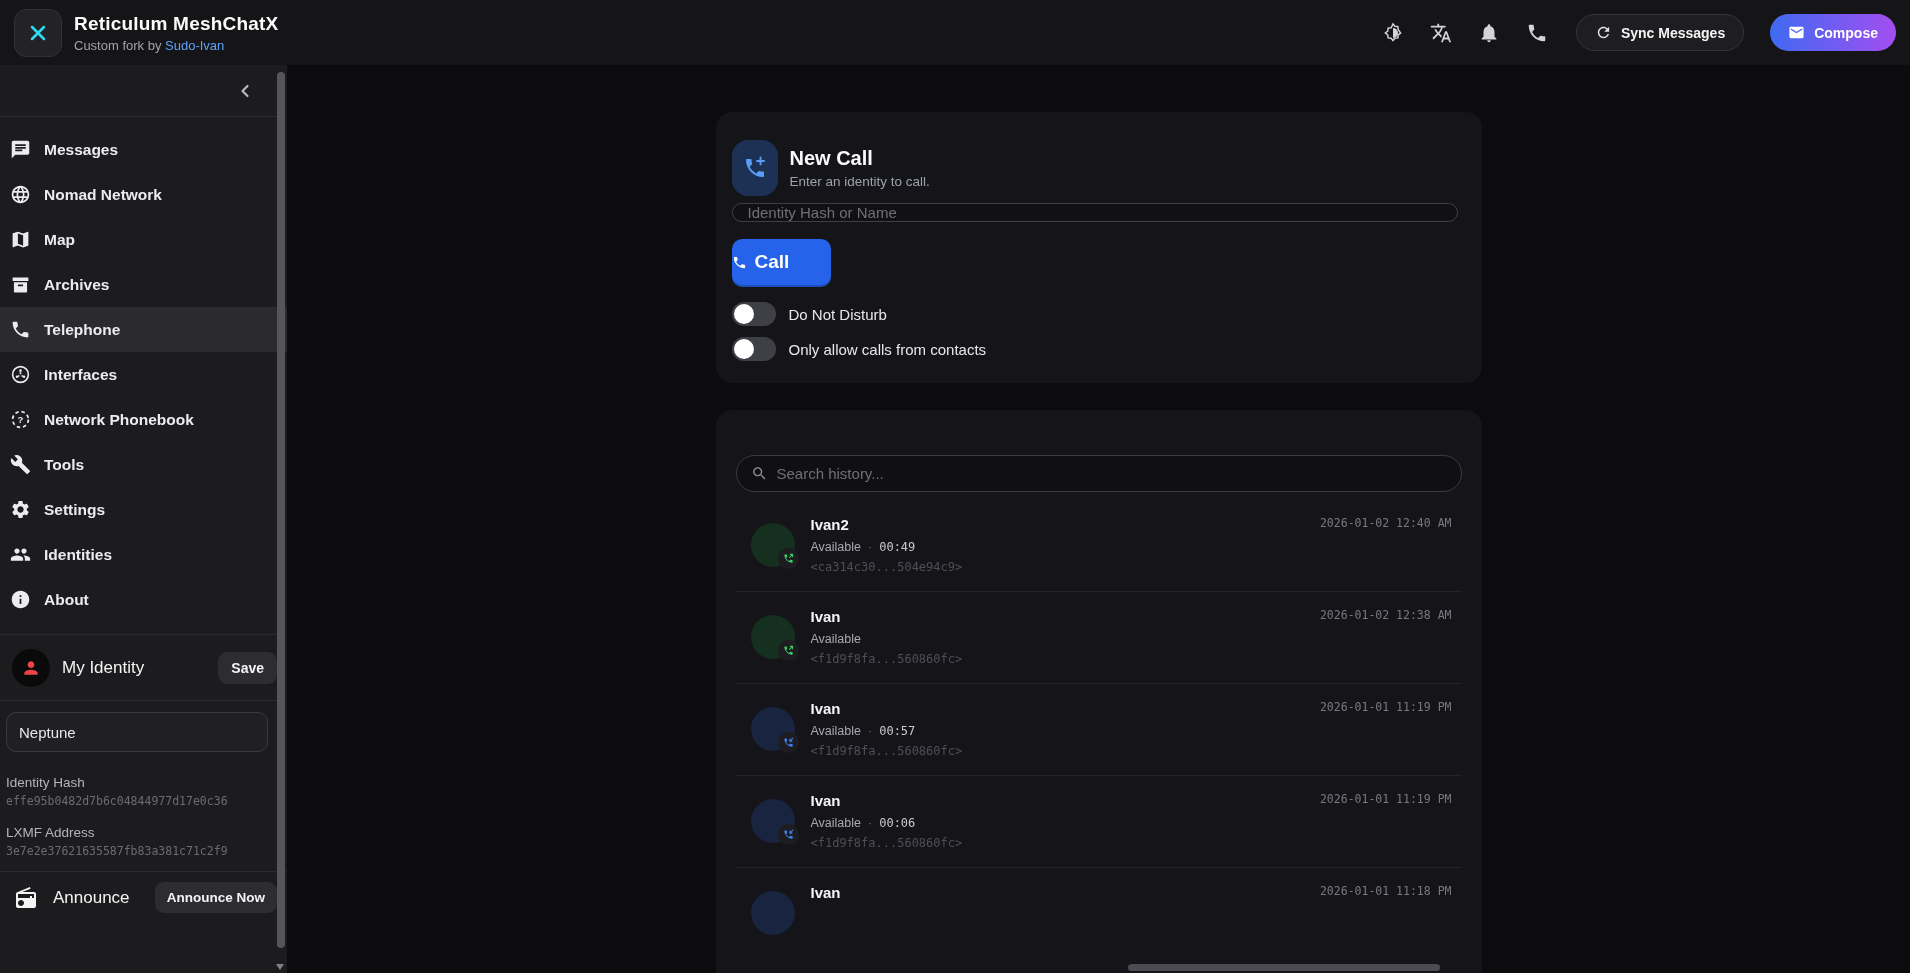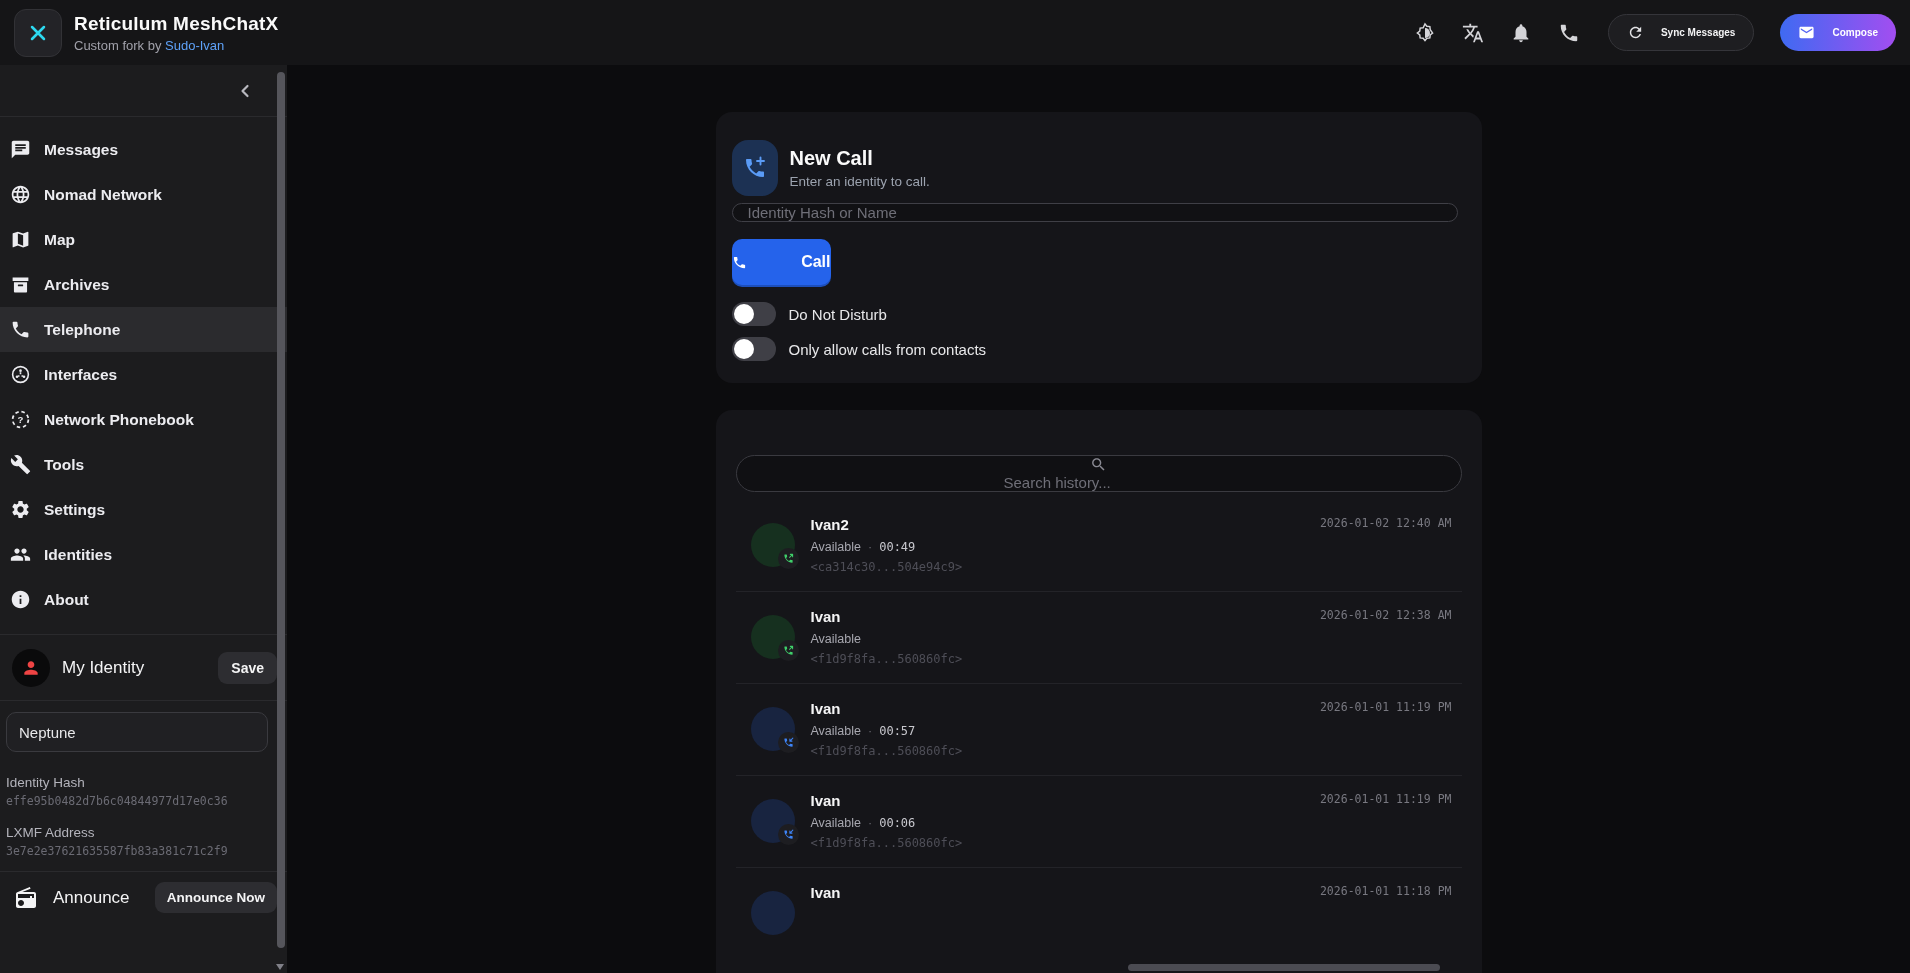--- a/index.html
+++ b/index.html
@@ -11,22 +11,22 @@
   .topbar { position:absolute; left:0; top:0; width:1910px; height:65px; background:#151517;
     display:flex; align-items:center; padding:0 14px; z-index:5; }
   .logo-box { width:48px; height:48px; border-radius:12px; background:#232327; border:1px solid #323236;
     display:flex; align-items:center; justify-content:center; }
   .title-block { margin-left:12px; }
   .app-title { font-size:19px; font-weight:bold; color:#fafafa; letter-spacing:.2px; }
   .app-sub { font-size:13px; color:#a1a1aa; margin-top:3px; }
   .app-sub a { color:#5ea1f7; text-decoration:none; }
   .tb-right { margin-left:auto; display:flex; align-items:center; gap:26px; }
   .tb-icon { width:22px; height:22px; color:#d4d4d8; cursor:pointer; }
-  .pill-btn { height:37px; border-radius:19px; display:flex; align-items:center; gap:17px;
-    padding:0 18px; font-size:10px; font-weight:bold; cursor:pointer; }
+  .pill-btn { height:37px; border-radius:19px; display:flex; align-items:center; gap:9px;
+    padding:0 18px; font-size:14px; font-weight:bold; cursor:pointer; }
   .sync-btn { background:#1e1e21; border:1px solid #35353a; color:#f4f4f5; margin-left:2px; }
   .compose-btn { background:linear-gradient(90deg,#3f6af2,#a24ef0); color:#fff; border:none; }
   .pill-btn .b-icon { width:17px; height:17px; color:#fff; }
   .sync-btn .b-icon { color:#e4e4e7; }
 
   
   .sidebar { position:absolute; left:0; top:65px; width:287px; height:908px; background:#1c1c1e; }
   .collapse-row { height:52px; display:flex; align-items:center; justify-content:flex-end;
     padding-right:32px; border-bottom:1px solid #2a2a2d; }
   .collapse-btn { width:20px; height:20px; color:#b9b9c0; cursor:pointer; }
@@ -78,40 +78,40 @@
     display:flex; align-items:center; justify-content:center; }
   .nc-icon svg { width:24px; height:24px; color:#5a9bf6; }
   .nc-titles { margin-left:12px; }
   .nc-title { font-size:20px; font-weight:bold; color:#fafafa; }
   .nc-sub { font-size:13.5px; color:#9ca3af; margin-top:4px; }
   .nc-inputrow { display:flex; margin-top:7px; gap:17px;flex-direction:column; }
   .nc-input { flex:1; height:46px; background:#111114; border:1px solid #3f3f46; border-radius:12px;
     padding:0 15px; font-size:15px; color:#e4e4e7; font-family:inherit; }
   .nc-input::placeholder, .ch-search input::placeholder { color:#6f6f78; }
   .call-btn { width:99px; height:46px; border:none; border-radius:10px; background:#2563eb;
-    box-shadow:0 2px 0 #1d4fbb; color:#fff; font-size:16px; font-weight:bold; cursor:pointer;
-    display:flex; align-items:center; justify-content:space-between; gap:8px; font-family:inherit; }
+    box-shadow:0 2px 0 #1d4fbb; color:#fff; font-size:19px; font-weight:bold; cursor:pointer;
+    display:flex; align-items:center; justify-content:flex-start; gap:8px; font-family:inherit; }
   .call-btn svg { width:15px; height:15px; }
   .toggle-row { display:flex; align-items:center; margin-top:17px; }
   .toggle-row + .toggle-row { margin-top:11px; }
   .switch { width:44px; height:24px; border-radius:12px; background:#3f3f46; position:relative; cursor:pointer; }
   .switch .knob { position:absolute; left:2px; top:2px; width:20px; height:20px; border-radius:50%; background:#fff; }
   .toggle-label { margin-left:13px; font-size:15px; color:#e8e8ea; }
 
   .history-card { margin-top:27px; padding:24px 20px 10px; min-height:600px; }
   .ch-head { display:flex; align-items:center; }
   .ch-icon-box { width:36px; height:36px; border-radius:10px; background:#242428;
     display:flex; align-items:center; justify-content:center; }
   .ch-icon-box svg { width:18px; height:18px; color:#b8b8c0; }
   .ch-title { margin-left:10px; font-size:13px; font-weight:bold; letter-spacing:1.3px; color:#d8d8dc; }
   .clear-btn { margin-left:auto; height:30px; padding:0 14px; border-radius:8px; background:#17171a;
     border:1px solid #3f3f45; color:#e0e0e4; font-size:11px; font-weight:bold; letter-spacing:.6px;
     cursor:pointer; font-family:inherit; }
   .ch-search { margin-top:21px; height:37px; border:1px solid #3a3a40; border-radius:19px;
-    background:#101013; display:flex; align-items:center; padding:0 14px;flex-direction:column; }
+    background:#101013; display:flex; align-items:center; padding:0 14px; }
   .ch-search svg { width:17px; height:17px; color:#8a8a93; flex:0 0 17px; }
   .ch-search input { flex:1; background:transparent; border:none; outline:none; margin-left:9px;
     font-size:15px; color:#e4e4e7; font-family:inherit; }
   .ch-list { margin-top:8px; }
   .ch-row { position:relative; height:92px; padding-top:16px; border-bottom:1px solid #232328;
     display:flex; cursor:pointer; }
   .ch-row:last-child { border-bottom:none; }
   .ch-avatar-wrap { position:relative; width:44px; height:44px; margin:7px 0 0 15px; flex:0 0 44px; }
   .ch-avatar { width:44px; height:44px; border-radius:50%; display:flex; align-items:center; justify-content:center; }
   .ch-row.green .ch-avatar { background:#16301f; }

